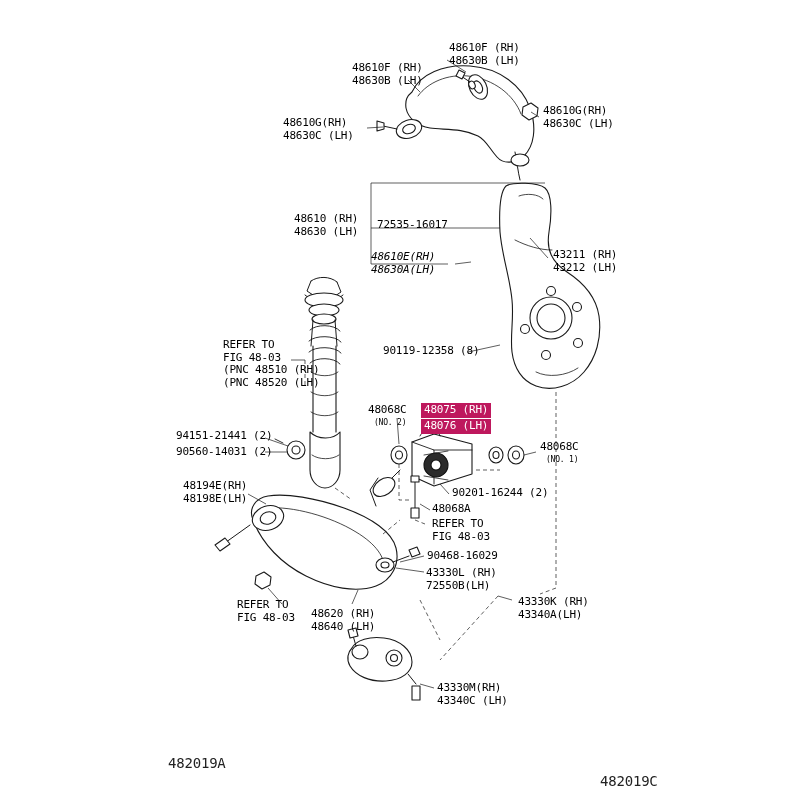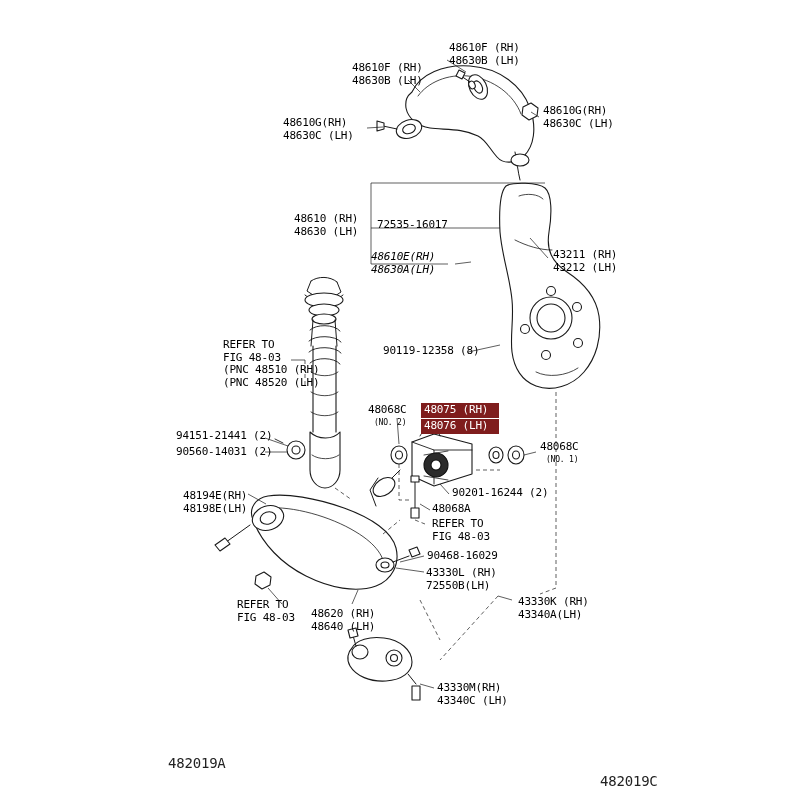--- a/index.html
+++ b/index.html
@@ -33,27 +33,27 @@
   .lbl.small {
     font-size: 8px;
     line-height: 9px;
   }
   .lbl.corner {
     font-size: 14px;
     color: #222222;
   }
   .hl {
     position: absolute;
-    background: #7f1d1d;
+    background: #be185d;
     color: #ffffff;
     font-family: "DejaVu Sans Mono", monospace;
     font-size: 11px;
     line-height: 12.5px;
     white-space: pre;
-    padding: 1px 11px 1px 3px;
+    padding: 1px 3px 1px 3px;
     letter-spacing: -0.2px;
   }
 </style>
 </head>
 <body>
 
 <div id="page">
 
   <svg id="svg-layer" viewBox="0 0 800 800">
     <g fill="none" stroke="#1a1a1a" stroke-width="1.1" stroke-linecap="round" stroke-linejoin="round">
@@ -254,21 +254,21 @@
 FIG 48-03
 (PNC 48510 (RH)
 (PNC 48520 (LH)</div>
   <div class="lbl" style="left:383px; top:345px;">90119-12358 (8)</div>
   <div class="lbl" style="left:368px; top:404px;">48068C</div>
   <div class="lbl small" style="left:374px; top:418px;">(NO. 2)</div>
   <div class="lbl" style="left:540px; top:441px;">48068C</div>
   <div class="lbl small" style="left:546px; top:455px;">(NO. 1)</div>
   <div class="lbl" style="left:176px; top:430px;">94151-21441 (2)</div>
   <div class="lbl" style="left:176px; top:446px;">90560-14031 (2)</div>
-  <div class="lbl" style="left:183px; top:480px;margin-top:10px;">48194E(RH)
+  <div class="lbl" style="left:183px; top:480px;">48194E(RH)
 48198E(LH)</div>
   <div class="lbl" style="left:452px; top:487px;">90201-16244 (2)</div>
   <div class="lbl" style="left:432px; top:503px;">48068A</div>
   <div class="lbl" style="left:432px; top:518px;">REFER TO
 FIG 48-03</div>
   <div class="lbl" style="left:427px; top:550px;">90468-16029</div>
   <div class="lbl" style="left:426px; top:567px;">43330L (RH)
 72550B(LH)</div>
   <div class="lbl" style="left:518px; top:596px;">43330K (RH)
 43340A(LH)</div>

